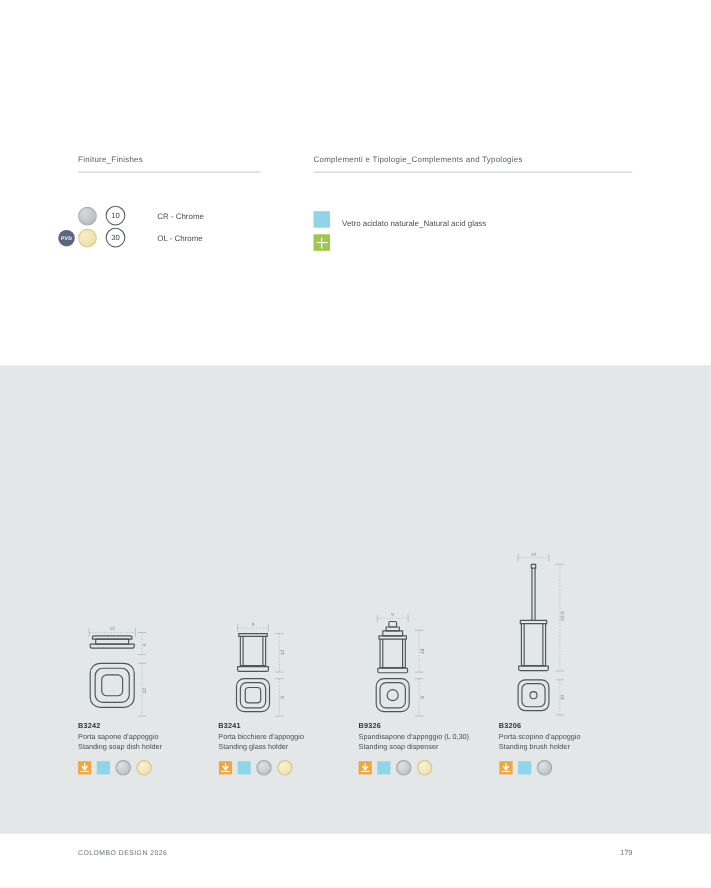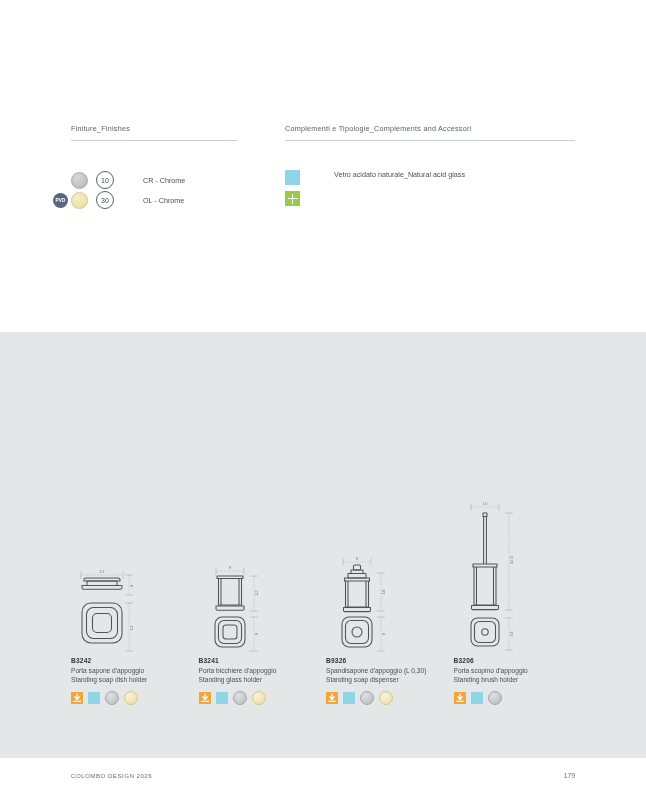--- a/index.html
+++ b/index.html
@@ -12,21 +12,21 @@
     background: #ffffff;
     font-family: "Liberation Sans", sans-serif;
     color: #4a4f54;
     position: relative;
     overflow: hidden;
   }
 
   
   .legend-area {
     position: absolute;
-    left: 0; top: 0;
+    left: 0; top: 16px;
     width: 630px;
     height: 332px;
   }
   .legend-col {
     position: absolute;
   }
   .legend-col.left  { left: 71px; top: 124px; width: 166px; }
   .legend-col.right { left: 285px; top: 124px; width: 290px; }
 
   .legend-title {
@@ -101,23 +101,22 @@
   }
 
   
   .typologies {
     position: absolute;
     left: 285px;
     top: 170px;
   }
   .typo-row {
     display: flex;
-    align-items: flex-start;
+    align-items: flex-end;
     height: 21px;
-    gap: 23px;
   }
   .typo-icon {
     width: 15px; height: 15px;
     flex: 0 0 auto;
     position: relative;
   }
   .typo-icon.glass  { background: #8ed5e8; }
   .typo-icon.screw  { background: #9dc84b; }
   .typo-icon.stand  { background: #f0a63c; }
   .typo-icon.screw .bar-h,
@@ -226,21 +225,21 @@
 <body>
 
 <div class="legend-area">
 
   <div class="legend-col left">
     <div class="legend-title">Finiture_Finishes</div>
     <div class="legend-rule"></div>
   </div>
 
   <div class="legend-col right">
-    <div class="legend-title">Complementi e Tipologie_Complements and Accessori</div>
+    <div class="legend-title">Complementi e Tipologie_Complements and Typologies</div>
     <div class="legend-rule"></div>
   </div>
 
   <div class="finishes">
     <div class="finish-row">
       <div class="finish-dot chrome"></div>
       <div class="finish-code">10</div>
       <div class="finish-label">CR - Chrome</div>
     </div>
     <div class="finish-row">

